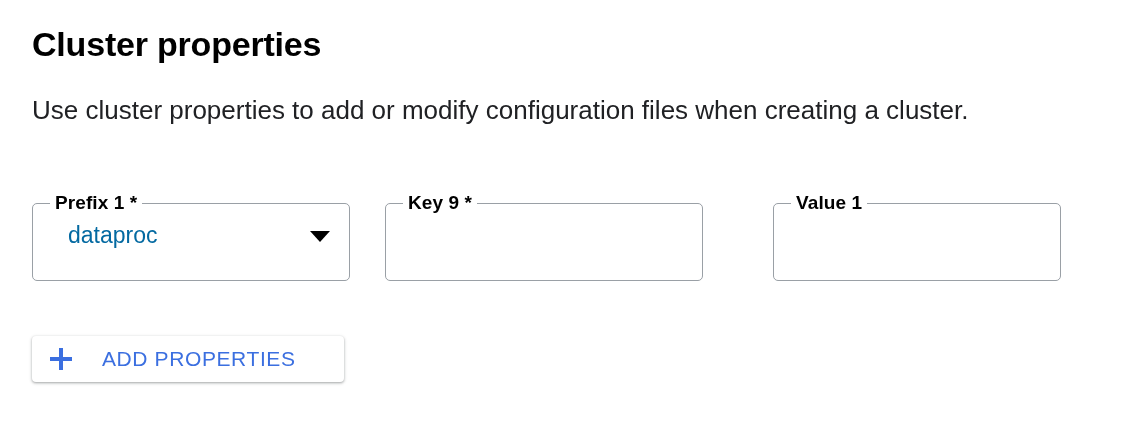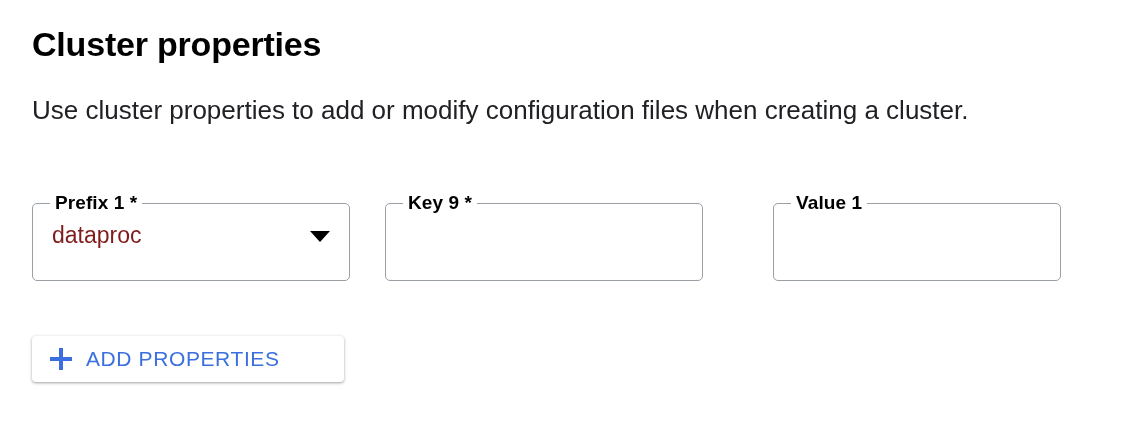--- a/index.html
+++ b/index.html
@@ -83,28 +83,28 @@
     background: #ffffff;
     font-size: 19px;
     font-weight: 700;
     color: #000000;
     white-space: nowrap;
     letter-spacing: 0.1px;
   }
 
   .field-value {
     position: absolute;
-    left: 20px;
+    left: 36px;
     right: 20px;
     top: 16px;
     height: 32px;
     line-height: 32px;
     font-size: 23px;
     font-weight: 400;
-    color: #7f1d1d;
+    color: #0369a1;
     white-space: nowrap;
     overflow: hidden;
     text-overflow: clip;
     background: transparent;
     border: 0;
     outline: none;
     padding: 0;
     font-family: "Liberation Sans", sans-serif;
   }
 
@@ -138,20 +138,21 @@
     box-sizing: border-box;
     display: flex;
     align-items: center;
     padding: 0 20px 0 18px;
     background: #ffffff;
     border: none;
     border-radius: 4px;
     box-shadow: 0 1px 2px 0 rgba(60,64,67,0.30), 0 1px 3px 1px rgba(60,64,67,0.15);
     cursor: pointer;
     font-family: "Liberation Sans", sans-serif;
+    gap: 16px;
   }
 
   .plus-icon {
     position: relative;
     width: 22px;
     height: 22px;
     flex: 0 0 auto;
     margin-right: 14px;
   }
   .plus-icon::before,

